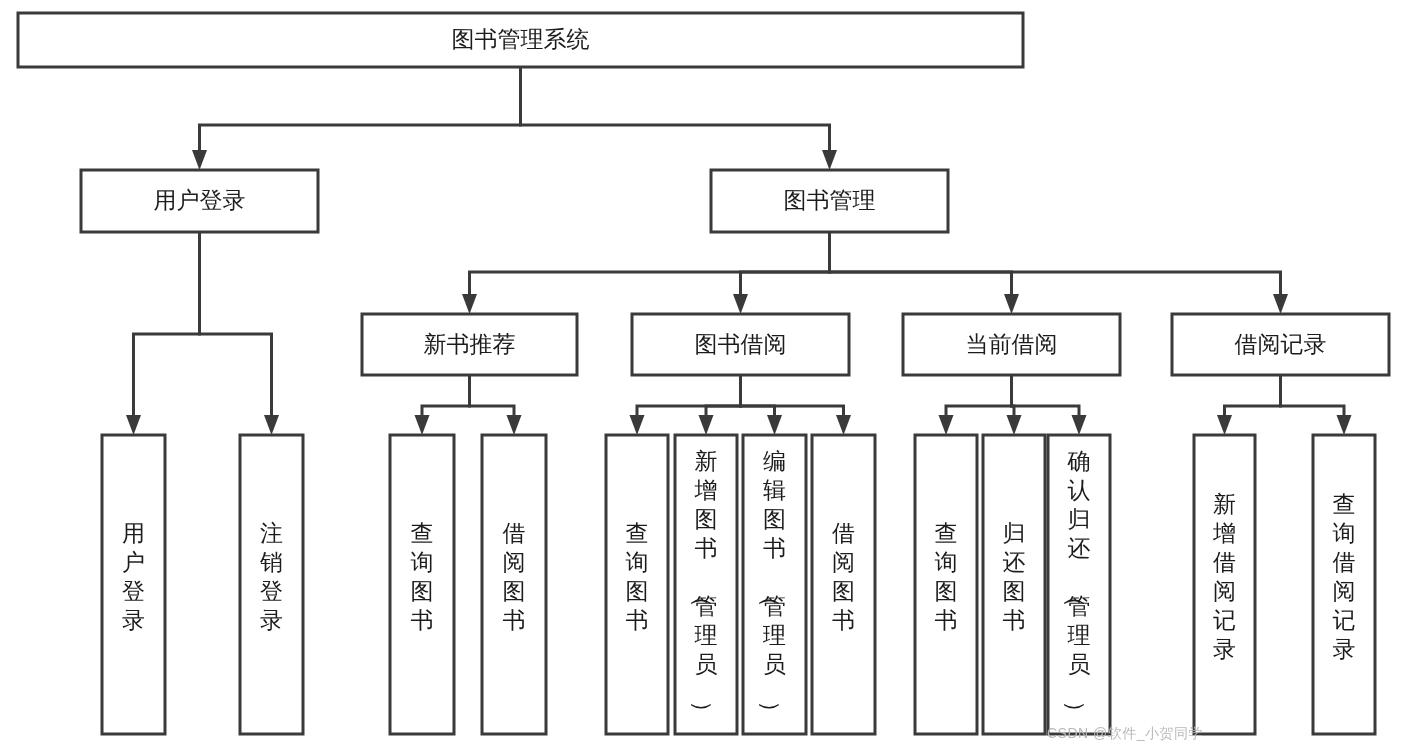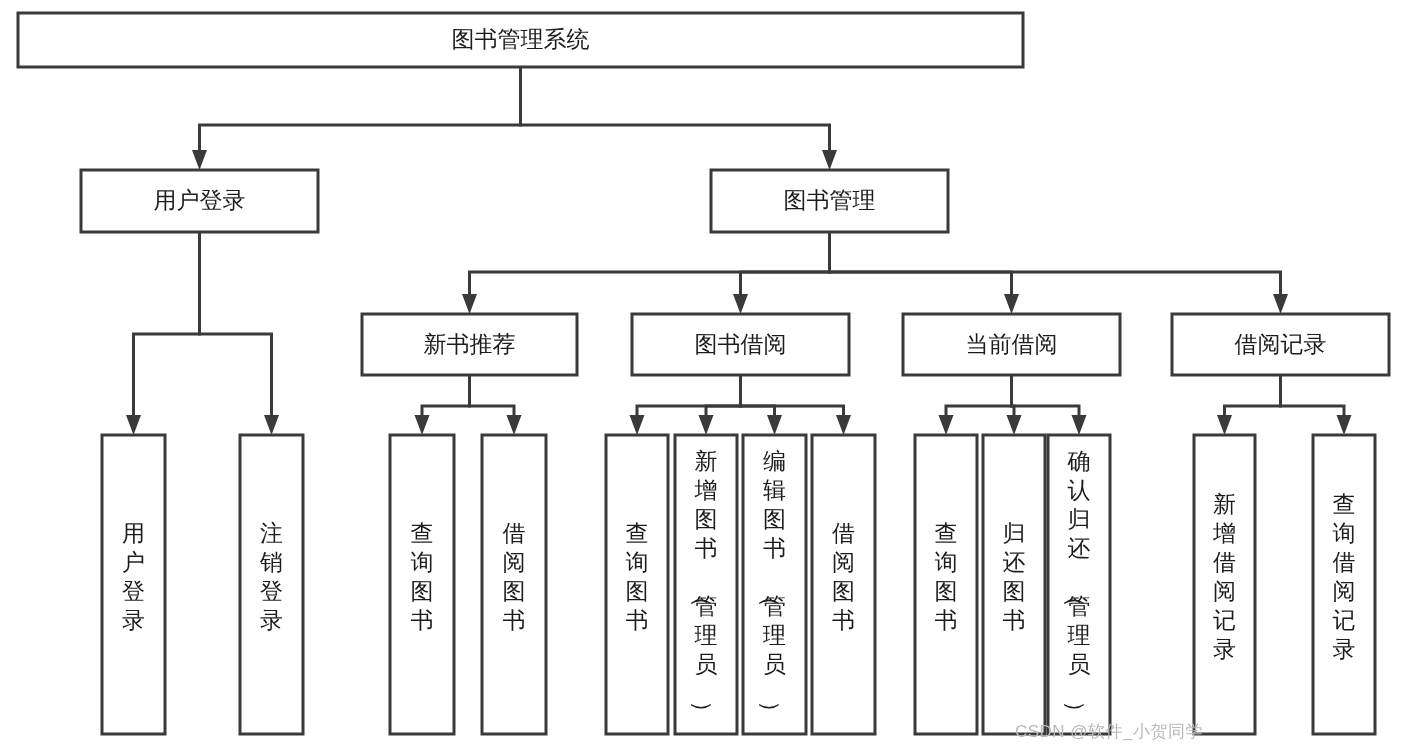--- a/index.html
+++ b/index.html
@@ -48,21 +48,21 @@
     font-size:23px;
     fill:#1c1c1c;
     text-anchor:middle;
     white-space:pre;
   }
   .watermark{
     position:absolute;
     right:8px;
     bottom:4px;
     font-family:"Liberation Sans","DejaVu Sans",sans-serif;
-    font-size:17px;
+    font-size:14px;
     color:#b9b9b9;
     letter-spacing:0.5px;
     user-select:none;
     white-space:nowrap;
   }
 </style>
 </head>
 <body>
 
 <div id="diagram-root">

